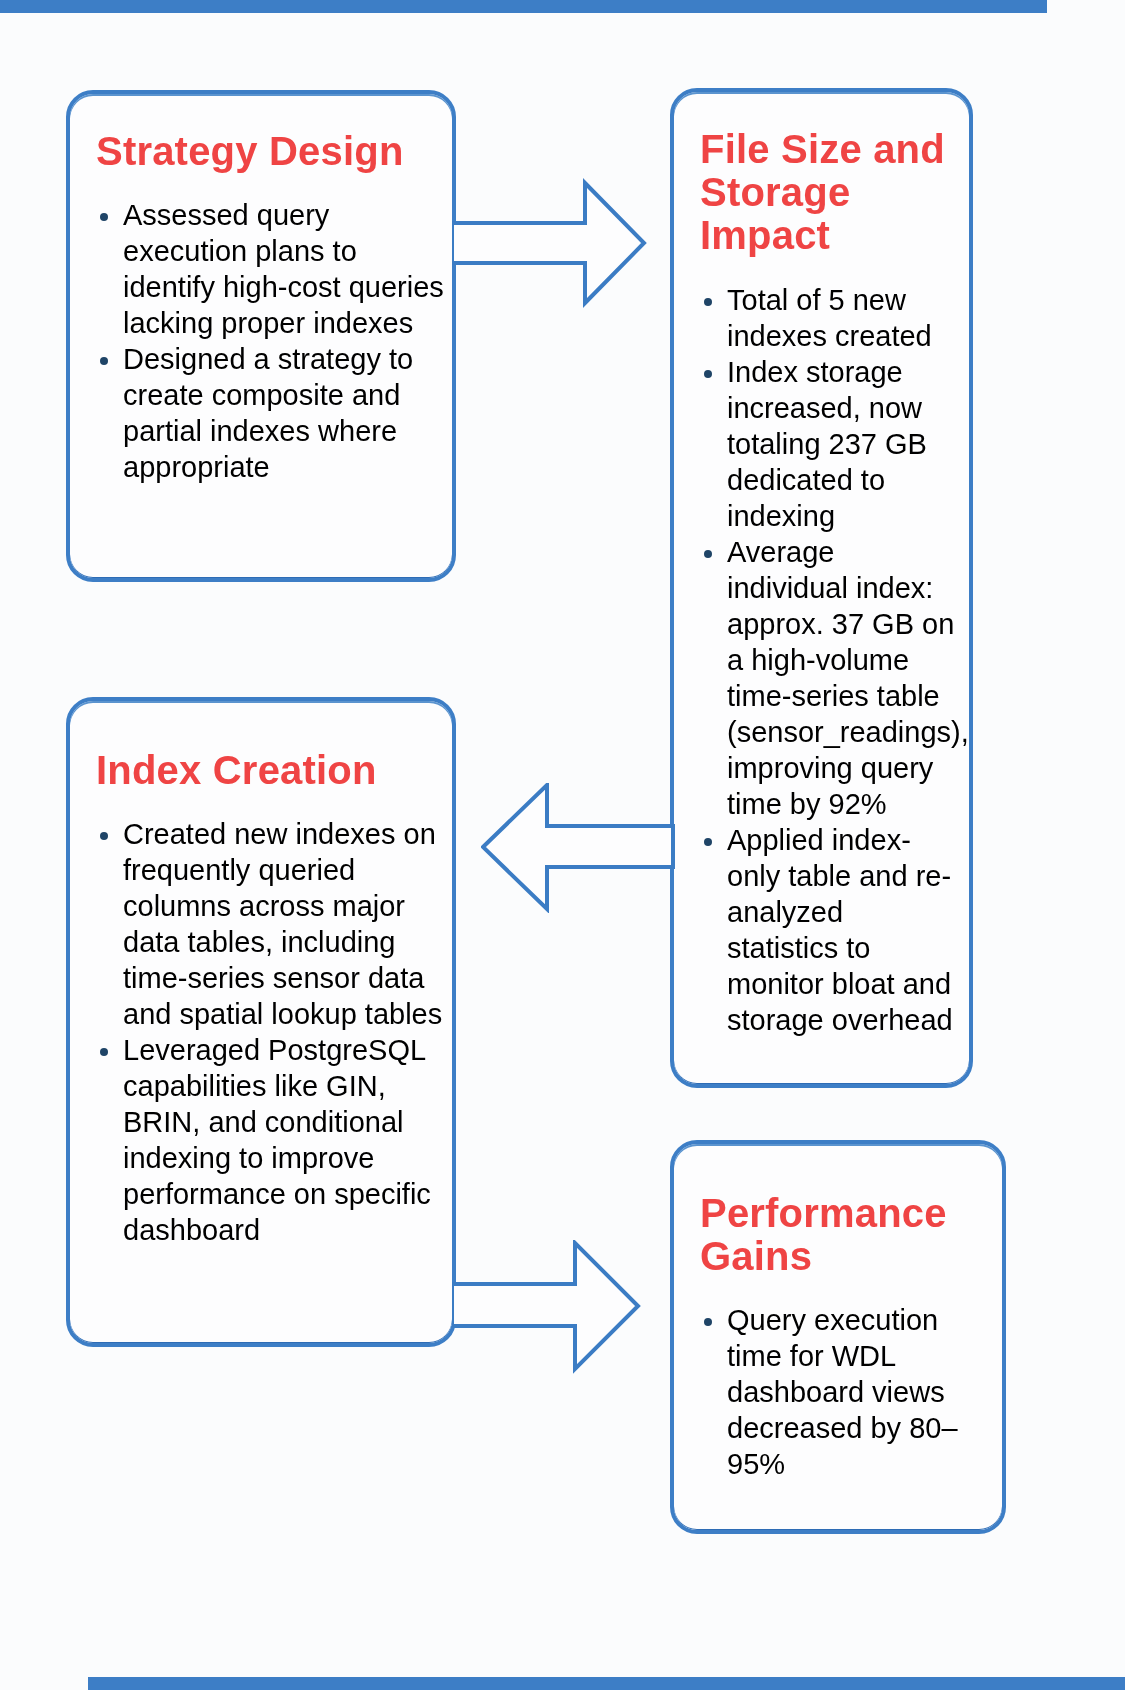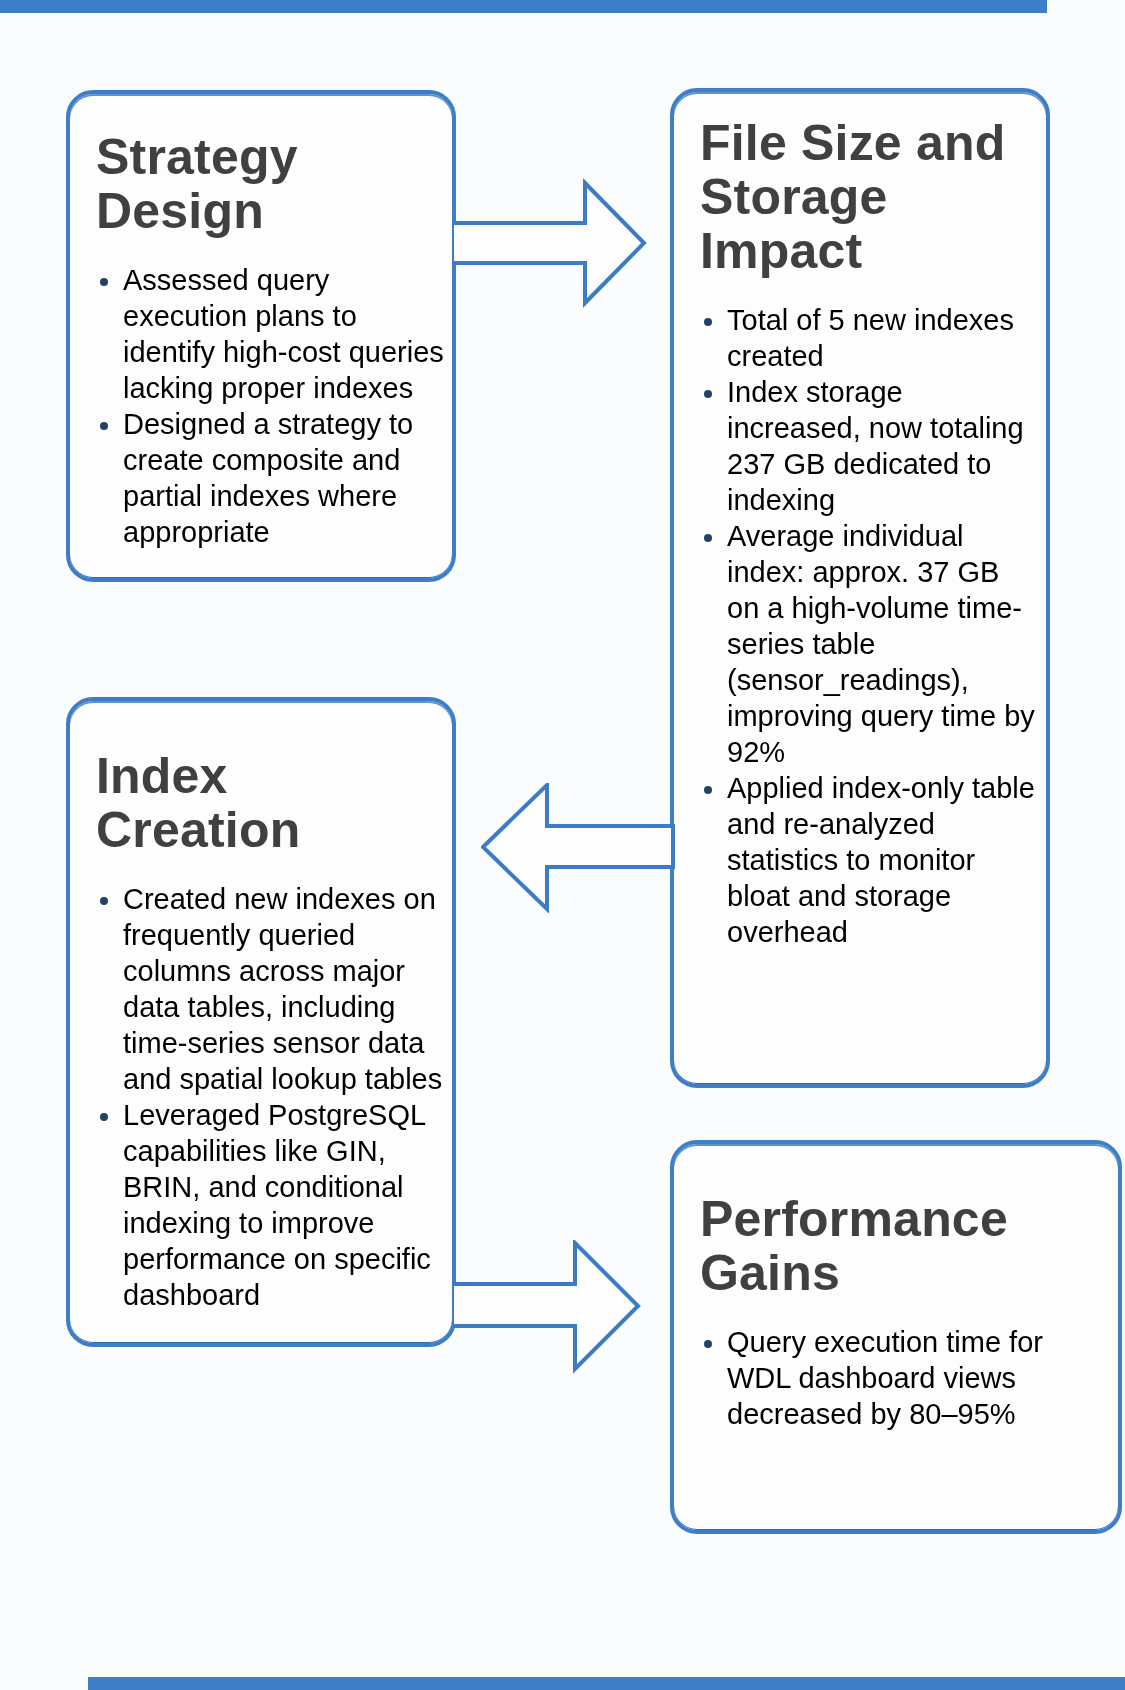--- a/index.html
+++ b/index.html
@@ -18,29 +18,29 @@
   .box{
     position:absolute;
     box-sizing:border-box;
     background:#fdfdfe;
     border:4px solid #3d7ec6;
     border-radius:27px;
     padding:36px 8px 0 26px;
     box-shadow:0 -1px 0 #2e6cb5 inset, 0 2px 0 #5b94cf inset;
   }
   .box-strategy{left:66px;top:90px;width:390px;height:492px;}
-  .box-filesize{left:670px;top:88px;width:380px;height:1000px;padding-top:24px;}
+  .box-filesize{left:670px;top:88px;width:303px;height:1000px;padding-top:36px;}
   .box-index{left:66px;top:697px;width:390px;height:650px;padding-top:48px;}
-  .box-perf{left:670px;top:1140px;width:452px;height:394px;padding-top:48px;}
+  .box-perf{left:670px;top:1140px;width:336px;height:394px;padding-top:48px;}
   .box h2{
     margin:0 0 24px 0;
-    font-size:50px;
+    font-size:40px;
     line-height:1.08;
     font-weight:bold;
-    color:#404040;
+    color:#ef4444;
     letter-spacing:0.2px;
   }
   .box ul{
     list-style:disc outside;
     margin:0;
     padding:0 0 0 27px;
   }
   .box li{
     font-size:29px;
     line-height:36px;

